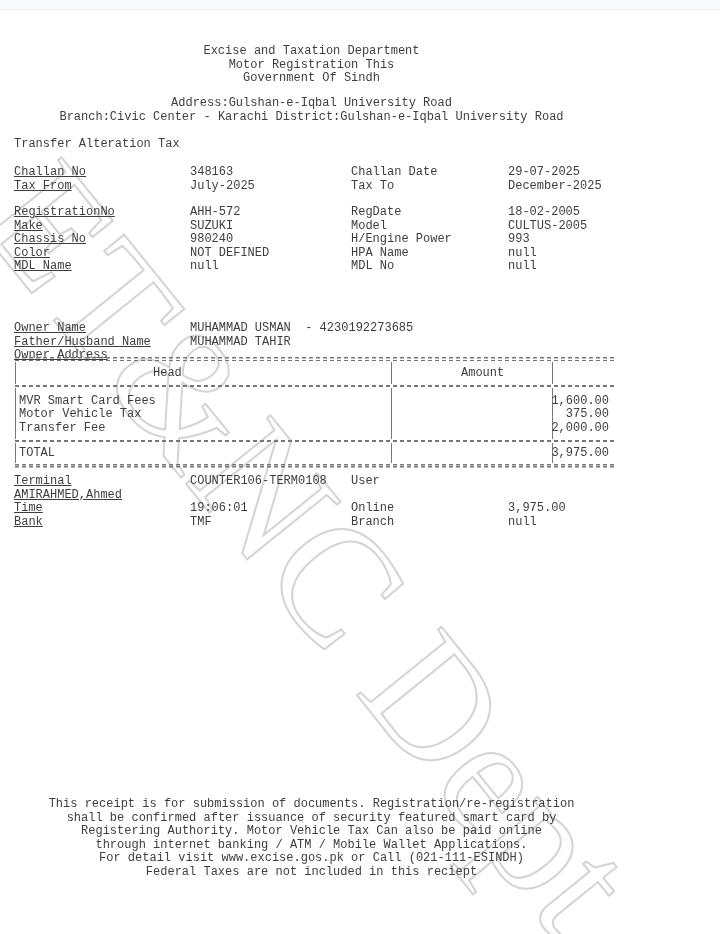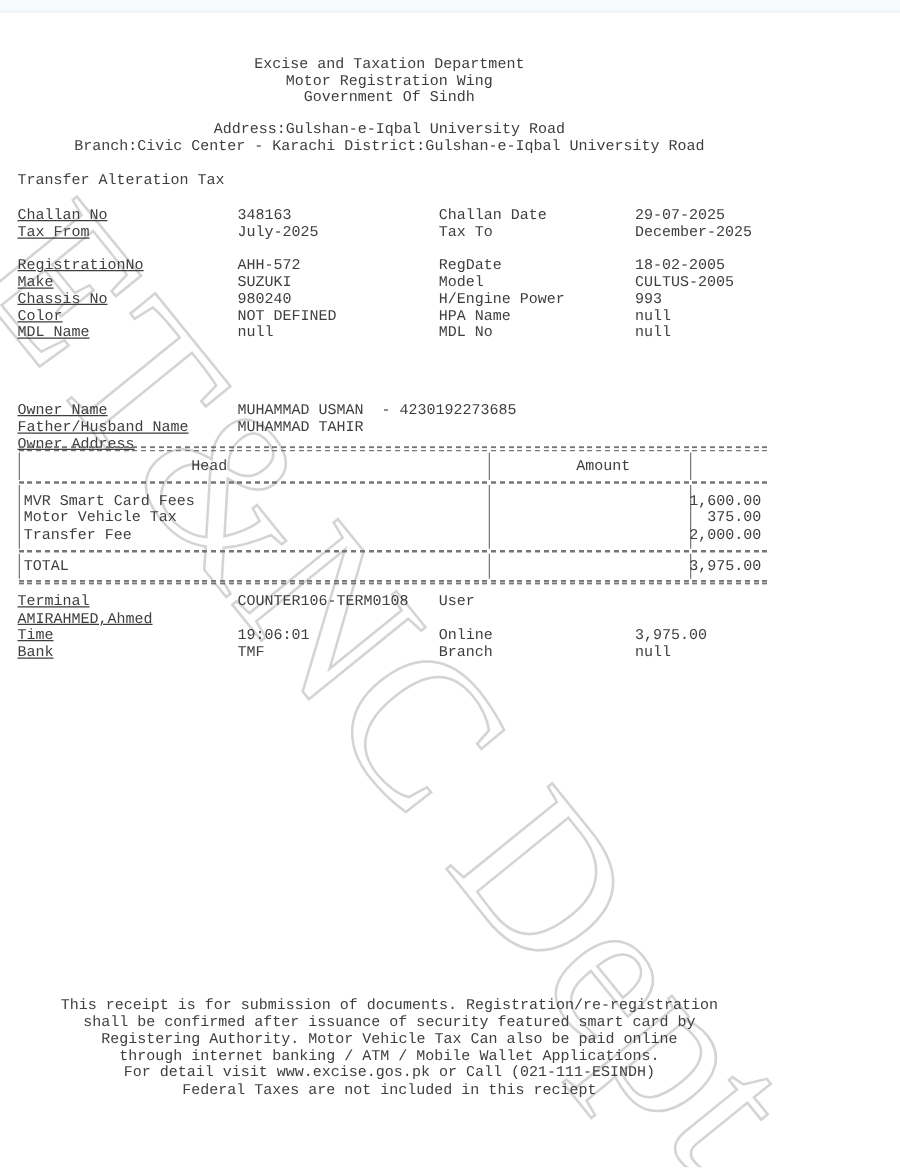--- a/index.html
+++ b/index.html
@@ -67,21 +67,21 @@
 <div class="top-strip"></div>
 
 <svg class="watermark-svg" width="720" height="934" viewBox="0 0 720 934">
   <text x="-26" y="222" font-size="166" transform="rotate(51 -26 222)">ET&amp;NC Dept</text>
 </svg>
 
 <div class="doc">
 
   <div class="sec sec-header centered">
     <div>Excise and Taxation Department</div>
-    <div>Motor Registration Wing</div>
+    <div>Motor Registration This</div>
     <div>Government Of Sindh</div>
   </div>
 
   <div class="sec sec-branch centered">
     <div>Address:Gulshan-e-Iqbal University Road</div>
     <div>Branch:Civic Center - Karachi  District:Gulshan-e-Iqbal University Road</div>
   </div>
 
   <div class="sec sec-title">Transfer Alteration Tax</div>
 

